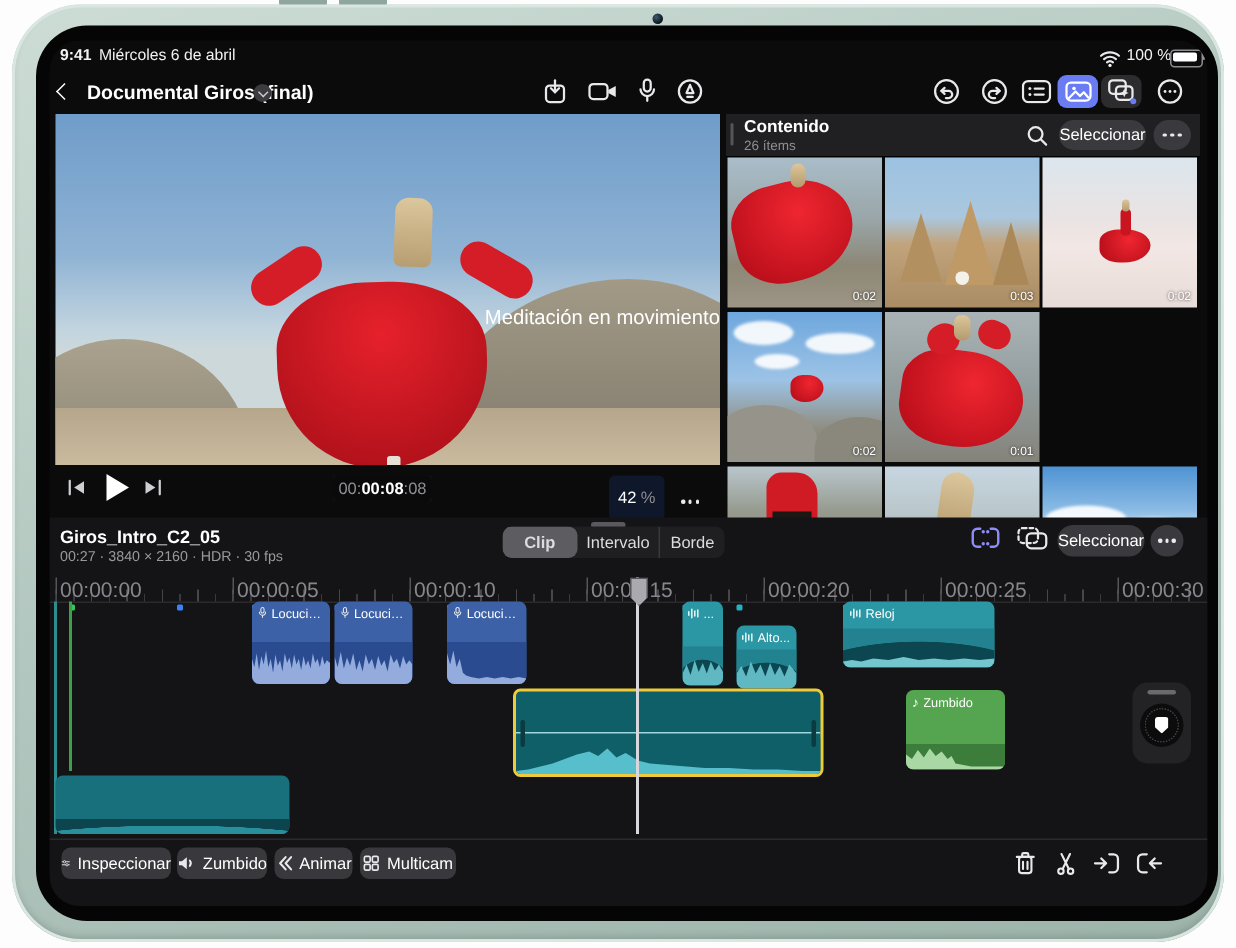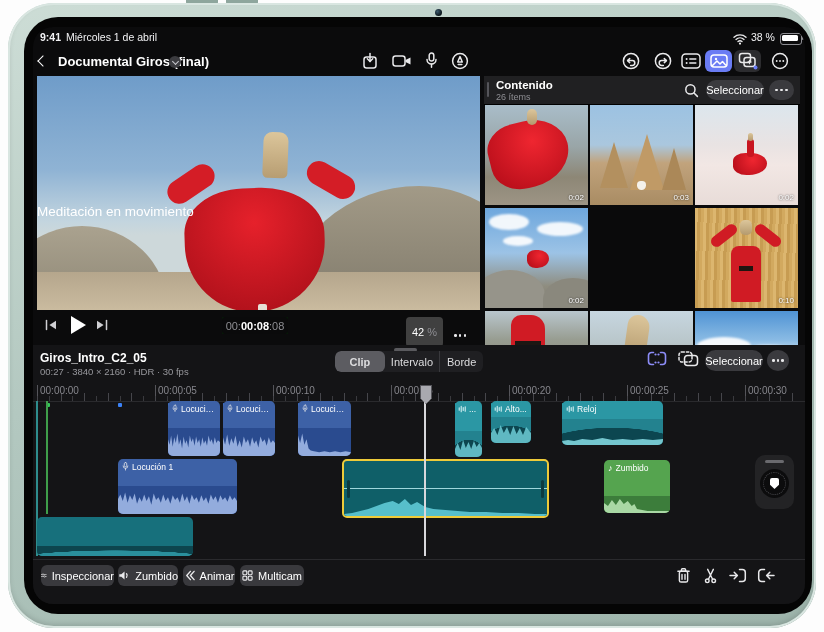--- a/index.html
+++ b/index.html
@@ -27,21 +27,21 @@
   .tile{border-radius:6px;display:flex;align-items:center;justify-content:center}
   
   .pill{background:#3a3a3e;border-radius:20px;color:#fff;font-size:11px;display:flex;align-items:center;justify-content:center}
   .dots i{width:2.6px;height:2.6px;border-radius:50%;background:#e9e9eb;display:inline-block;margin:0 1.1px}
   
   #video{left:4px;top:49px;width:443px;height:234px;overflow:hidden;
          background:linear-gradient(180deg,#6f9cc9 0%,#8fb3d4 40%,#c3d5df 62%,#cdd8da 68%)}
   .vshape{position:absolute}
   #v-title{width:100%;text-align:center;top:78px;font-family:"DejaVu Serif",serif;font-style:italic;
            font-weight:bold;font-size:42px;color:#fff;letter-spacing:2px;z-index:5}
-  #v-sub{width:100%;text-align:left;top:128px;font-size:13.5px;color:#fff;z-index:5}
+  #v-sub{width:100%;text-align:right;top:128px;font-size:13.5px;color:#fff;z-index:5}
   
   #browser{left:451px;top:49px;width:316px;height:288px;background:#0a0a0b}
   #browser-head{position:absolute;left:0;top:0;width:100%;height:28px;background:#202022;border-bottom:1px solid #000}
   .th{position:absolute;width:103px;height:100px;overflow:hidden;background:#1a2026}
   .dur{position:absolute;right:4px;bottom:3px;font-size:8px;color:#fff;text-shadow:0 0 2px rgba(0,0,0,.8);z-index:4}
   .sw{position:absolute;border-radius:46% 60% 66% 50%;background:radial-gradient(circle at 58% 32%,#ef2630,#bd101c 78%)}
   .hatc{position:absolute;background:linear-gradient(180deg,#dcc69b,#b49a6e);border-radius:5px}
   .tile1{background:linear-gradient(180deg,#a9bdc9 0%,#99a5a7 42%,#8d8776 72%,#9d9585 100%)}
   .tile2{background:linear-gradient(180deg,#9cc2e2 0%,#aac7de 40%,#c1a37c 58%,#a98c63 100%)}
   .spike{position:absolute;width:0;height:0;border-style:solid;border-color:transparent}
@@ -51,21 +51,21 @@
   .tile5{background:linear-gradient(180deg,#aab4b6 0%,#939d9e 50%,#84837a 100%)}
   .tile6{background:repeating-linear-gradient(92deg,#dcb66f 0 3px,#c79c52 3px 6px,#d2a95f 6px 9px)}
   .tile7{background:linear-gradient(180deg,#b9c6cd 0%,#979c90 55%,#8b8a7c 100%)}
   .tile8{background:linear-gradient(180deg,#c7d6e0 0%,#b9c6ca 60%,#a4a79b 100%)}
   .tile9{background:linear-gradient(180deg,#4f93d4 0%,#8abbe4 55%,#d6e7f2 85%,#fff 100%)}
   
   #tl{left:0;top:318px;width:772px;height:259px;background:#141416}
   #seg{display:flex;background:#1f1f22;border-radius:6px;overflow:hidden;height:21px;font-size:11px;color:#dcdcde}
   #seg .s{display:flex;align-items:center;justify-content:center}
   #seg .sel{background:#5c5c61;border-radius:6px;font-weight:bold}
-  .rlab{position:absolute;top:0;font-size:10px;color:#86868c;white-space:nowrap}
+  .rlab{position:absolute;top:0;font-size:14px;color:#86868c;white-space:nowrap}
   .rlab::before{content:"";position:absolute;left:-3px;top:0;width:1px;height:11px;background:#55555a}
   .mk{position:absolute;width:3.5px;height:3.5px;border-radius:1px;top:0}
   .clip{position:absolute;border-radius:5px;overflow:hidden;display:flex;flex-direction:column}
   .clip .hd{display:flex;align-items:center;gap:3px;padding:2.5px 4px 1px 4px;font-size:8.5px;color:#fff;white-space:nowrap;overflow:hidden}
   .c-blue{background:#3d61a6}
   .c-blue .body{flex:1}
   .c-blue .wv{height:28px;background:#2a4b8f}
   .c-teal1{background:#2b97a4}
   .c-teal1 .wv{height:26px;background:radial-gradient(130% 170% at 50% 140%,#0c4650 62%,transparent 63%),#23828f}
   .c-zum{background:#0f5f68}
@@ -83,28 +83,28 @@
 <div id="stage">
   <div class="dev-btn" style="left:186px;width:32px"></div>
   <div class="dev-btn" style="left:226px;width:32px"></div>
   <div id="device"></div>
   <div id="bezel"></div>
   <div id="cam"></div>
 
   <div id="screen">
 
     <div class="abs sb" style="left:7px;top:4px;font-weight:bold">9:41</div>
-    <div class="abs sb" style="left:33px;top:4px">Miércoles 1 de abril</div>
+    <div class="abs sb" style="left:33px;top:4px">Miércoles 6 de abril</div>
     <svg class="abs" style="left:699px;top:6px" width="16" height="12" viewBox="0 0 16 12">
       <path class="ic" style="stroke-width:1.4" d="M6 8.6a3 3 0 0 1 4 0"></path>
       <path class="ic" style="stroke-width:1.4" d="M4 6.4a6 6 0 0 1 8 0"></path>
       <path class="ic" style="stroke-width:1.4" d="M2 4.2a9 9 0 0 1 12 0"></path>
       <circle cx="8" cy="10.6" r="1.1" fill="#f2f2f4"></circle>
     </svg>
-    <div class="abs sb" style="left:718px;top:4px">38 %</div>
+    <div class="abs sb" style="left:718px;top:4px">100 %</div>
     <div class="abs" style="left:747px;top:6px;width:20px;height:10px;border:1px solid #8d8d92;border-radius:3px">
       <div class="abs" style="left:1px;top:1px;width:16px;height:6px;border-radius:1.5px;background:#fff"></div>
     </div>
     <div class="abs" style="left:769px;top:9px;width:2px;height:4px;background:#8d8d92;border-radius:0 2px 2px 0"></div>
 
     <div class="abs" style="left:6px;top:26px;width:16px;height:16px;display:flex;align-items:center">
       <span class="chev left"></span>
     </div>
     <span class="abs" id="toolbar-title" style="left:25px;top:27px">Documental Giros (final)</span>
     <div class="abs circ-sm" style="left:136px;top:29px">
@@ -191,21 +191,21 @@
       <path class="ic" style="stroke:#cfcfd3" d="M2.5 2.5v9"></path>
         <path d="M12 2.8 5.4 7l6.6 4.2z" fill="#cfcfd3"></path>
     </svg>
     <div class="abs" style="left:189px;top:290px;width:66px;height:17px;background:#0305">
       <div style="width:100%;height:100%;background:#0a0a0b;border-radius:4px;display:flex;align-items:center;justify-content:center;font-size:11px">
         <span style="color:#8e8e93">00:</span>
           <span style="color:#fff;font-weight:bold">00:08</span>
           <span style="color:#8e8e93">:08</span>
       </div>
     </div>
-    <div class="abs" style="left:373px;top:290px;width:37px;height:30px;background:#404040;border-radius:4px;display:flex;align-items:center;justify-content:center;font-size:11px;gap:3px">
+    <div class="abs" style="left:373px;top:290px;width:37px;height:30px;background:#0f172a;border-radius:4px;display:flex;align-items:center;justify-content:center;font-size:11px;gap:3px">
       <span style="color:#fff">42</span>
         <span style="color:#8e8e93">%</span>
     </div>
     <span class="abs dots" style="left:420px;top:296px"><i></i><i></i><i></i></span>
 
     <div class="abs" id="browser">
       <div id="browser-head">
         <div class="abs" style="left:3px;top:6px;width:2px;height:15px;background:#55555a;border-radius:1px"></div>
         <span class="abs" style="left:12px;top:3px;font-size:11.5px;font-weight:bold;color:#fff">Contenido</span>
         <span class="abs" style="left:12px;top:16px;font-size:9px;color:#8e8e93">26 ítems</span>
@@ -244,27 +244,26 @@
 
       <div class="th tile4" style="left:1px;top:132px">
         <div class="cloud" style="left:4px;top:6px;width:40px;height:16px"></div>
         <div class="cloud" style="left:52px;top:14px;width:46px;height:14px"></div>
         <div class="cloud" style="left:18px;top:28px;width:30px;height:10px"></div>
         <div class="abs" style="left:-10px;top:62px;width:70px;height:50px;border-radius:50% 50% 0 0;background:#96948a"></div>
         <div class="abs" style="left:58px;top:70px;width:60px;height:42px;border-radius:50% 50% 0 0;background:#8a887d"></div>
         <div class="sw" style="left:42px;top:42px;width:22px;height:18px"></div>
         <span class="dur">0:02</span>
       </div>
-      <div class="th tile6" style="left:211px;top:132px">
-        <div class="abs" style="left:36px;top:38px;width:30px;height:56px;background:#d01b24;border-radius:8px 8px 2px 2px"></div>
-        <div class="abs" style="left:14px;top:22px;width:30px;height:11px;background:#d01b24;border-radius:6px;transform:rotate(-38deg)"></div>
-        <div class="abs" style="left:58px;top:22px;width:30px;height:11px;background:#d01b24;border-radius:6px;transform:rotate(38deg)"></div>
-        <div class="hatc" style="left:45px;top:12px;width:12px;height:15px"></div>
-        <div class="abs" style="left:44px;top:58px;width:14px;height:5px;background:#201510"></div>
-        <span class="dur">0:10</span>
+      <div class="th tile5" style="left:106px;top:132px">
+        <div class="sw" style="left:10px;top:26px;width:82px;height:64px;transform:rotate(8deg)"></div>
+        <div class="abs" style="left:28px;top:8px;width:22px;height:20px;background:#d41d26;border-radius:10px;transform:rotate(-30deg)"></div>
+        <div class="abs" style="left:62px;top:6px;width:22px;height:18px;background:#d41d26;border-radius:10px;transform:rotate(25deg)"></div>
+        <div class="hatc" style="left:46px;top:2px;width:11px;height:17px"></div>
+        <span class="dur">0:01</span>
       </div>
 
       <div class="th tile7" style="left:1px;top:235px;height:53px">
         <div class="abs" style="left:26px;top:4px;width:34px;height:50px;background:#d01b24;border-radius:10px 14px 4px 4px"></div>
         <div class="abs" style="left:30px;top:30px;width:26px;height:8px;background:#1d1713"></div>
       </div>
       <div class="th tile8" style="left:106px;top:235px;height:53px">
         <div class="hatc" style="left:36px;top:4px;width:22px;height:44px;border-radius:10px 12px 6px 8px;transform:rotate(8deg)"></div>
         <div class="abs" style="left:48px;top:42px;width:14px;height:11px;background:#8a6b52;border-radius:40%"></div>
       </div>
@@ -403,21 +402,21 @@
             </svg>
             <span class="lbl">...</span>
           </div>
         <div style="flex:1"></div>
         <div class="wv">
             <svg viewBox="0 0 100 26" preserveAspectRatio="none">
               <path fill="#6fccd6" d="M0 26 L0 18 10 12 20 19 30 9 40 17 50 11 60 18 70 10 80 16 90 12 100 17 100 26 Z" opacity=".85"></path>
             </svg>
           </div>
       </div>
-      <div class="clip c-teal1" style="left:458px;top:56px;width:40px;height:42px">
+      <div class="clip c-teal1" style="left:458px;top:72px;width:40px;height:42px">
         <div class="hd" style="padding-left:3px">
             <svg width="8" height="8" viewBox="0 0 10 10">
               <g stroke="#dff5f7" stroke-width="1.3" stroke-linecap="round">
                 <path d="M1.5 3.5v3M4 1.5v7M6.5 3v4M9 2.2v5.6"></path>
               </g>
             </svg>
             <span class="lbl">Alto...</span>
           </div>
         <div style="flex:1"></div>
         <div class="wv">
@@ -436,36 +435,20 @@
             <span class="lbl">Reloj</span>
           </div>
         <div style="flex:1"></div>
         <div class="wv">
             <svg viewBox="0 0 100 26" preserveAspectRatio="none">
               <path fill="#7fd4dc" d="M0 26 L0 22 6 21 12 22 20 20 30 21 40 19 50 21 60 20 70 21 80 20 90 21 100 20 100 26 Z" opacity=".9"></path>
             </svg>
           </div>
       </div>
 
-      <div class="clip c-blue" style="left:85px;top:114px;width:119px;height:55px">
-        <div class="hd">
-            <svg width="7" height="9" viewBox="0 0 13 17">
-              <rect class="ic" x="4.2" y="1" width="4.6" height="8" rx="2.3"></rect>
-              <path class="ic" d="M2 7.5a4.5 4.5 0 0 0 9 0"></path>
-              <path class="ic" d="M6.5 12.2v3"></path>
-            </svg>
-            <span class="lbl">Locución 1</span>
-          </div>
-        <div class="body"></div>
-        <div class="wv">
-            <svg viewBox="0 0 100 30" preserveAspectRatio="none">
-              <path fill="#93acdd" d="M0 30 L0 14 2 9 4 16 6 7 8 18 10 10 12 15 14 8 16 19 18 12 20 17 22 9 24 16 26 11 28 20 30 8 32 15 34 12 36 18 38 9 40 16 42 12 44 19 46 10 48 15 50 12 52 18 54 8 56 16 58 11 60 19 62 9 64 15 66 12 68 18 70 10 72 16 74 12 76 19 78 9 80 15 82 11 84 18 86 10 88 15 90 12 92 17 94 10 96 15 98 12 100 16 100 30 Z"></path>
-            </svg>
-          </div>
-      </div>
 
       <div class="clip c-zum" style="left:309px;top:114px;width:203px;height:55px;border:2.5px solid #eecb3a">
         <div style="flex:1"></div>
         <div class="abs" style="left:0;top:27px;width:100%;height:1px;background:#b9ecf1;opacity:.85"></div>
         <div class="wv" style="height:24px;background:#0f5f68">
             <svg viewBox="0 0 100 24" preserveAspectRatio="none">
               <path fill="#57bfcb" d="M0 24 L0 22 4 21 8 19 12 17 16 14 20 11 24 9 27 12 30 7 33 13 36 10 40 15 44 17 50 18 56 19 62 20 70 20 78 21 86 21 94 22 100 22 100 24 Z"></path>
             </svg>
           </div>
         <div class="trim" style="left:3px"></div>

